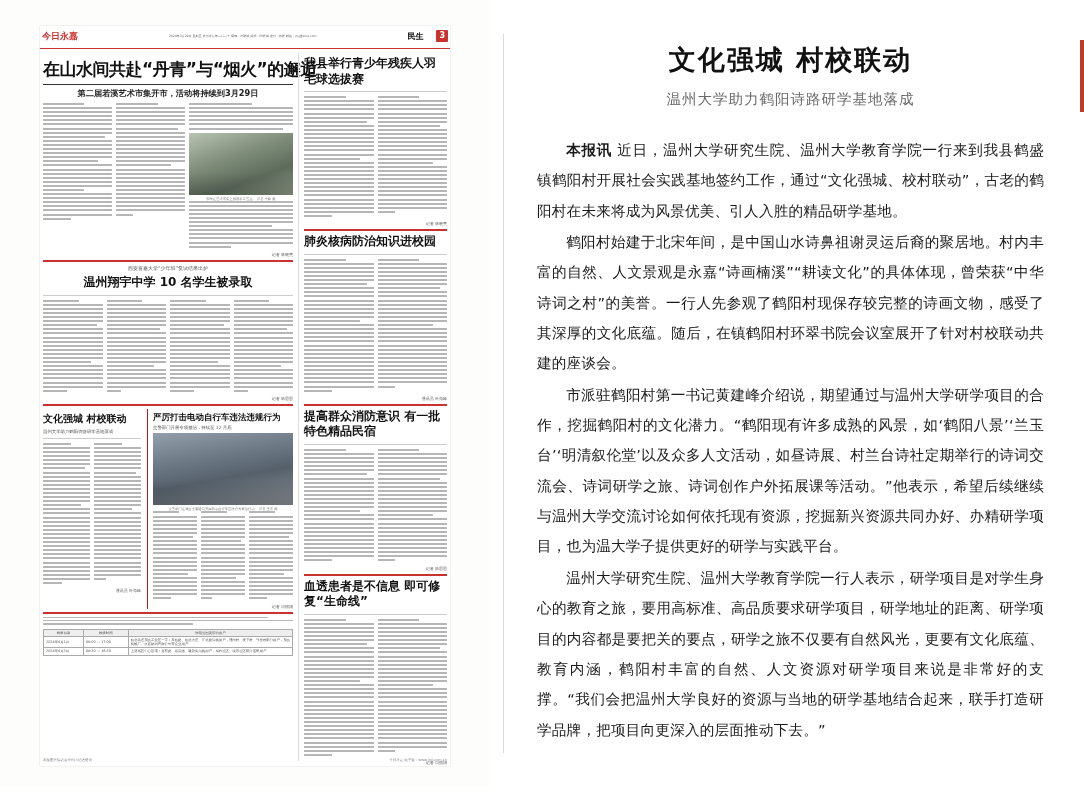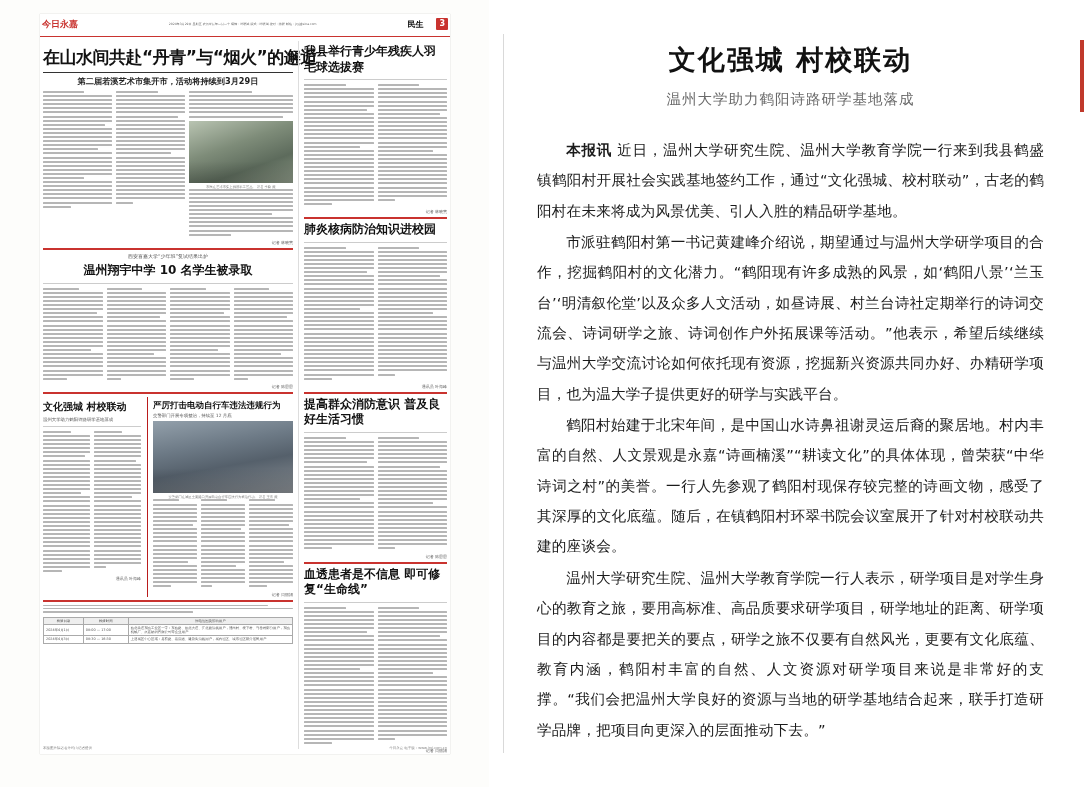--- a/index.html
+++ b/index.html
@@ -25,21 +25,21 @@
   .paper {
     position: relative;
     width: 489px;
     height: 787px;
     background: #fdfdfb;
     overflow: hidden;
   }
   .paper-inner {
     position: absolute;
     left: 40px;
-    top: 14px;
+    top: 26px;
     width: 410px;
     height: 740px;
     background: #ffffff;
     box-shadow: 0 0 1px rgba(0,0,0,0.25);
     font-family: "DejaVu Sans", sans-serif;
   }
   
   .masthead {
     display: flex;
     align-items: center;
@@ -825,21 +825,21 @@
                 <div class="ln"></div>
                 <div class="ln"></div>
                 <div class="ln"></div>
               <div class="ln"></div>
                 <div class="ln s25"></div>
             </div>
           </div>
           <div class="byline">通讯员 叶海峰</div>
           <div class="rule-red"></div>
 
-          <div class="hl-side">提高群众消防意识 普及良好生活习惯</div>
+          <div class="hl-side">提高群众消防意识 有一批特色精品民宿</div>
           <div class="rule-gray"></div>
           <div class="txtblock">
             <div class="txtcol">
               <div class="ln s60"></div>
                 <div class="ln"></div>
                 <div class="ln"></div>
                 <div class="ln"></div>
                 <div class="ln"></div>
               <div class="ln"></div>
                 <div class="ln s90"></div>
@@ -987,20 +987,20 @@
 
   <div class="article">
     <div class="divider-left"></div>
     <div class="accent-bar"></div>
 
     <h1 class="art-title">文化强城 村校联动</h1>
     <div class="art-subtitle">温州大学助力鹤阳诗路研学基地落成</div>
 
     <div class="art-body">
       <p><b>本报讯</b> <span>近日，温州大学研究生院、温州大学教育学院一行来到我县鹤盛镇鹤阳村开展社会实践基地签约工作，通过“文化强城、校村联动”，古老的鹤阳村在未来将成为风景优美、引人入胜的精品研学基地。</span></p>
+      <p>鹤阳村始建于北宋年间，是中国山水诗鼻祖谢灵运后裔的聚居地。村内丰富的自然、人文景观是永嘉“诗画楠溪”“耕读文化”的具体体现，曾荣获“中华诗词之村”的美誉。一行人先参观了鹤阳村现保存较完整的诗画文物，感受了其深厚的文化底蕴。随后，在镇鹤阳村环翠书院会议室展开了针对村校联动共建的座谈会。</p>
       <p>市派驻鹤阳村第一书记黄建峰介绍说，期望通过与温州大学研学项目的合作，挖掘鹤阳村的文化潜力。“鹤阳现有许多成熟的风景，如‘鹤阳八景’‘兰玉台’‘明清叙伦堂’以及众多人文活动，如昼诗展、村兰台诗社定期举行的诗词交流会、诗词研学之旅、诗词创作户外拓展课等活动。”他表示，希望后续继续与温州大学交流讨论如何依托现有资源，挖掘新兴资源共同办好、办精研学项目，也为温大学子提供更好的研学与实践平台。</p>
-      <p>鹤阳村始建于北宋年间，是中国山水诗鼻祖谢灵运后裔的聚居地。村内丰富的自然、人文景观是永嘉“诗画楠溪”“耕读文化”的具体体现，曾荣获“中华诗词之村”的美誉。一行人先参观了鹤阳村现保存较完整的诗画文物，感受了其深厚的文化底蕴。随后，在镇鹤阳村环翠书院会议室展开了针对村校联动共建的座谈会。</p>
       <p>温州大学研究生院、温州大学教育学院一行人表示，研学项目是对学生身心的教育之旅，要用高标准、高品质要求研学项目，研学地址的距离、研学项目的内容都是要把关的要点，研学之旅不仅要有自然风光，更要有文化底蕴、教育内涵，鹤阳村丰富的自然、人文资源对研学项目来说是非常好的支撑。“我们会把温州大学良好的资源与当地的研学基地结合起来，联手打造研学品牌，把项目向更深入的层面推动下去。”</p>
 
     </div>
 
   </div>
 </div>
 
 </body></html>

